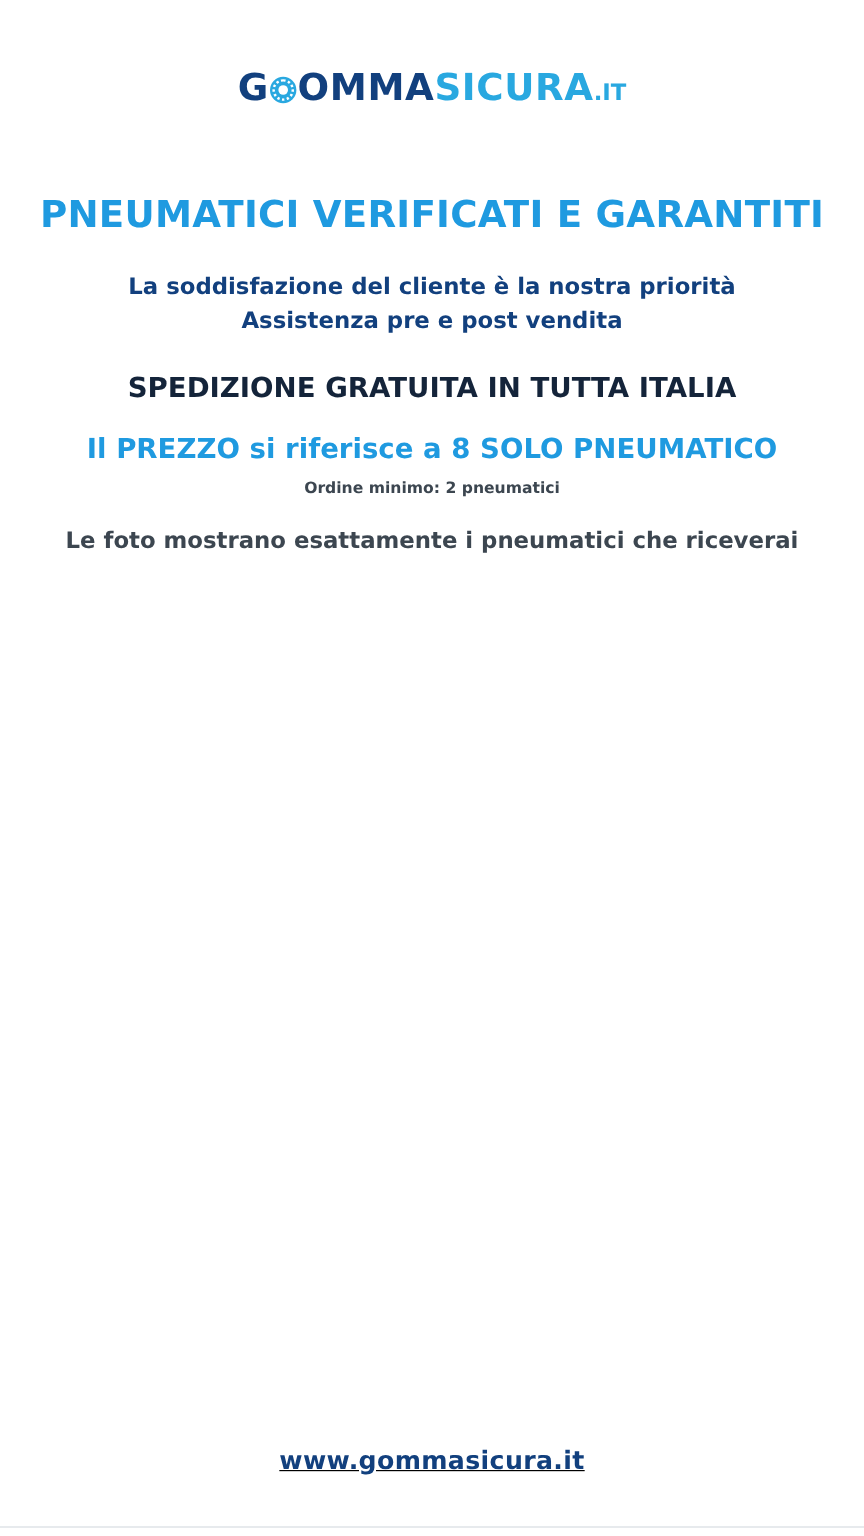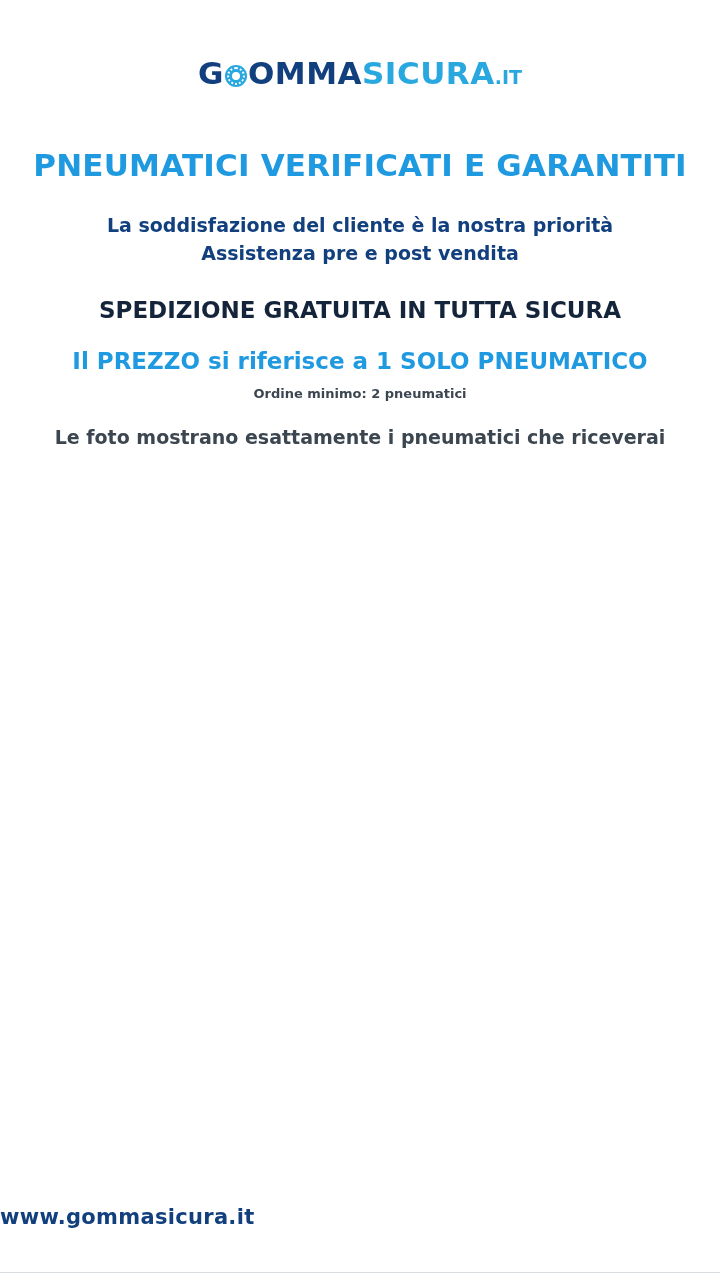--- a/index.html
+++ b/index.html
@@ -14,20 +14,21 @@
     overflow: hidden;
     position: relative;
   }
   .page {
     width: 720px;
     height: 1280px;
     position: relative;
     display: flex;
     flex-direction: column;
     align-items: center;
+    gap: 48px;
   }
 
   
   .logo-block {
     margin-top: 58px;
     text-align: center;
     line-height: 1;
     width: 100%;
   }
   .logo-wordmark {
@@ -94,21 +95,21 @@
     color: #5b7794;
     white-space: nowrap;
   }
 
   
   .content {
     width: 100%;
     text-align: center;
   }
   .headline {
-    margin-top: 58px;
+    margin-top: 24px;
     font-size: 31px;
     font-weight: bold;
     color: #1f9ae0;
     letter-spacing: 0.2px;
     white-space: nowrap;
   }
   .subline {
     margin-top: 18px;
     font-size: 19px;
     font-weight: bold;
@@ -152,21 +153,22 @@
     color: #3c4650;
     white-space: nowrap;
   }
 
   
   .footer {
     position: absolute;
     left: 0;
     right: 0;
     top: 1205px;
-    text-align: left;
+    text-align: center;
+    text-decoration: underline;
   }
   .footer-url {
     font-size: 21px;
     font-weight: bold;
     color: #12407e;
     letter-spacing: 0.3px;
     text-decoration: none;
   }
   .bottom-rule {
     position: absolute;
@@ -191,23 +193,23 @@
   <div class="content">
 
     <div class="headline">PNEUMATICI VERIFICATI E GARANTITI</div>
 
 
     <div class="block-assistenza">
       <div>La soddisfazione del cliente è la nostra priorità</div>
       <div>Assistenza pre e post vendita</div>
     </div>
 
-    <div class="block-spedizione">SPEDIZIONE GRATUITA IN TUTTA SICURA</div>
-
-    <div class="block-prezzo">Il PREZZO si riferisce a 1 SOLO PNEUMATICO</div>
+    <div class="block-spedizione">SPEDIZIONE GRATUITA IN TUTTA ITALIA</div>
+
+    <div class="block-prezzo">Il PREZZO si riferisce a 8 SOLO PNEUMATICO</div>
 
     <div class="block-ordine">Ordine minimo: 2 pneumatici</div>
 
     <div class="block-foto">Le foto mostrano esattamente i pneumatici che riceverai</div>
 
   </div>
 
   <div class="footer">
     <a class="footer-url" href="#">www.gommasicura.it</a>
   </div>

